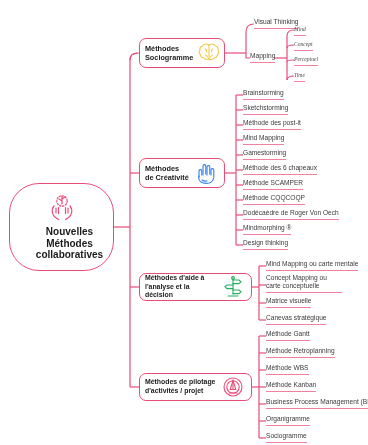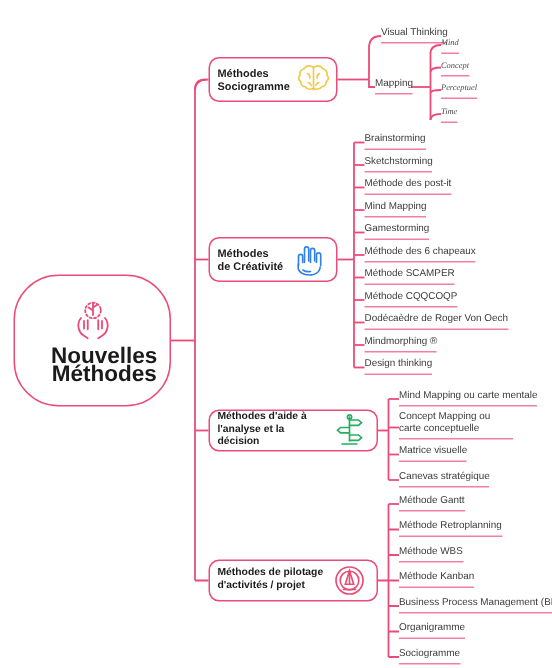--- a/index.html
+++ b/index.html
@@ -9,21 +9,21 @@
   svg.links{position:absolute;left:0;top:0;width:368px;height:445px;pointer-events:none;}
 
   
   .central{
     position:absolute;left:9px;top:183px;width:105px;height:88px;
     border:1.6px solid #ea4c78;border-radius:30px;background:#fff;
     display:flex;flex-direction:column;align-items:center;justify-content:center;
     box-sizing:border-box;
   }
   .central .ico{width:34px;height:30px;margin-bottom:3px;}
-  .central .txt{font-size:15px;font-weight:bold;color:#1b1b1b;line-height:11.5px;text-align:center;margin-left:16px;}
+  .central .txt{font-size:10px;font-weight:bold;color:#1b1b1b;line-height:11.5px;text-align:center;margin-left:16px;}
 
   
   .branch{
     position:absolute;border:1.2px solid #ea4c78;border-radius:7px;background:#fff;
     display:flex;align-items:center;box-sizing:border-box;padding:3px 5px;
   }
   .branch .blabel{font-size:7.3px;font-weight:bold;color:#1b1b1b;line-height:9px;flex:1;}
   .branch .bico{width:26px;height:24px;flex:0 0 26px;margin-left:3px;}
 
   #b-cog{left:139px;top:38px;width:86px;height:30px;}
@@ -112,20 +112,21 @@
         <path d="M17 3 v8 M17 6 l3-2 M17 8 l-3-2"></path>
         <circle cx="17" cy="8" r="5.2" stroke-dasharray="1.4 1.6"></circle>
         <path d="M9 13 q-2.5 3 -1.5 7 q0.6 3 3 4.5 l3 2"></path>
         <path d="M25 13 q2.5 3 1.5 7 q-0.6 3 -3 4.5 l-3 2"></path>
         <path d="M11 15 v5 M13.5 14.5 v6 M20.5 14.5 v6 M23 15 v5"></path>
       </g>
     </svg>
     <div class="txt">
       <div>Nouvelles</div>
       <div>Méthodes</div>
+      <div>collaboratives</div>
     </div>
   </div>
 
   <div class="branch" id="b-cog">
     <div class="blabel">
       <div>Méthodes</div>
       <div>Sociogramme</div>
     </div>
     <svg class="bico" viewBox="0 0 26 24">
       <g fill="none" stroke="#f2c94c" stroke-width="1.1" stroke-linecap="round">

